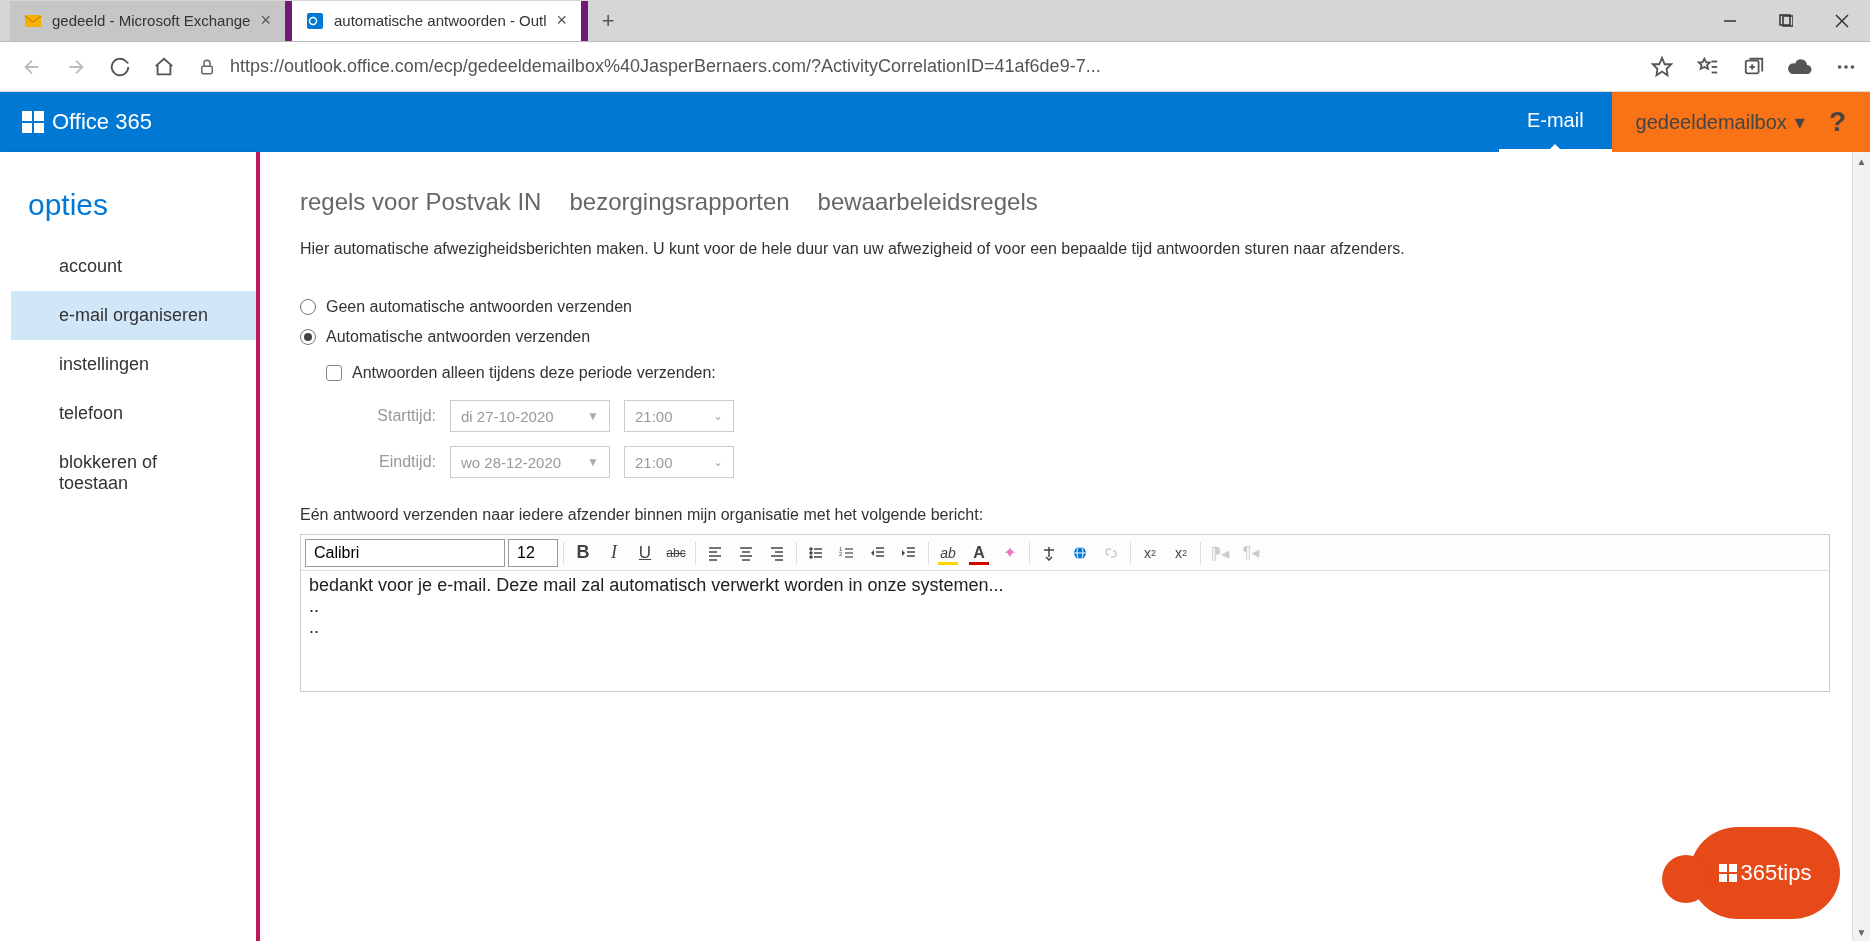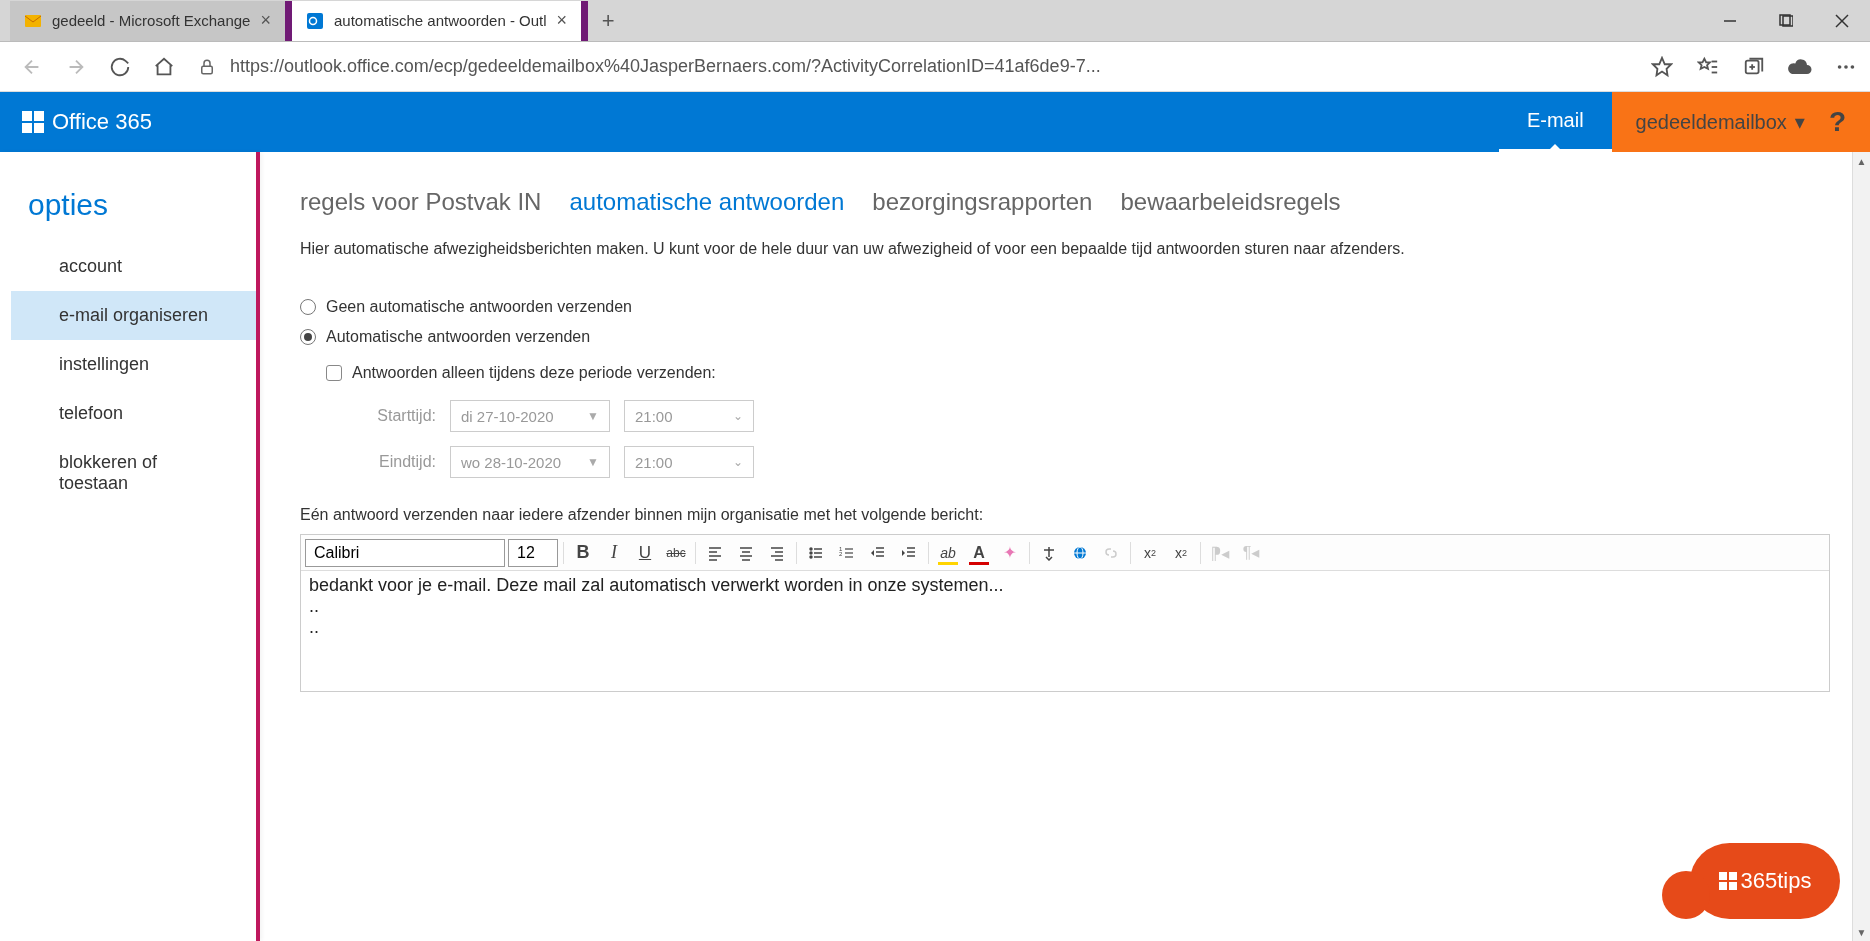--- a/index.html
+++ b/index.html
@@ -62,21 +62,21 @@
 .radio-circle.selected::after { content:""; width:8px; height:8px; background:#444; border-radius:50%; }
 
 .indent { margin-left: 26px; }
 .checkbox-row { display:flex; align-items:center; gap: 10px; font-size: 16px; margin-bottom: 18px; }
 .checkbox-box { width:16px; height:16px; border:1px solid #888; border-radius:3px; cursor:pointer; }
 
 .time-row { display:flex; align-items:center; gap: 14px; margin-bottom: 14px; margin-left: 30px; }
 .time-label { width: 80px; text-align:right; color:#999; font-size:16px; }
 .date-select, .time-select { border:1px solid #ccc; height:32px; display:flex; align-items:center; padding: 0 10px; color:#999; font-size:15px; background:#fff; cursor:pointer; }
 .date-select { width: 160px; justify-content:space-between; }
-.time-select { width: 130px; justify-content:space-between; }
+.time-select { width: 110px; justify-content:space-between; }
 .caret { font-size:12px; color:#aaa; }
 
 .editor-label { font-size:16px; margin: 28px 0 10px; }
 .editor { border:1px solid #ccc; }
 .toolbar { display:flex; align-items:center; height:36px; border-bottom:1px solid #ddd; padding: 0 4px; gap:3px; background:#fdfdfd; flex-wrap:nowrap; overflow:hidden; }
 .tb-input { border:1px solid #999; height:28px; padding: 0 8px; font-size:16px; background:#fff; }
 .tb-font { width: 200px; }
 .tb-size { width: 50px; }
 .tb-btn { width:28px; height:28px; display:flex; align-items:center; justify-content:center; cursor:pointer; font-size:16px; color:#444; }
 .tb-btn.disabled { color:#ccc; }
@@ -90,21 +90,21 @@
 .tb-fontcolor { position:relative; font-weight:bold; }
 .tb-fontcolor::after { content:""; position:absolute; bottom:2px; left:4px; right:4px; height:3px; background:#d40000; }
 
 .editor-body { min-height: 120px; padding: 4px 8px; font-size:18px; color:#222; }
 .spellwave { border-bottom: 2px wavy #d40000; }
 
 .scrollbar-right { position:absolute; right:0; top:0; bottom:0; width:18px; background:#f2f2f2; border-left:1px solid #ddd; }
 .scroll-arrow { height:18px; display:flex; align-items:center; justify-content:center; font-size:10px; color:#666; cursor:pointer; }
 .scroll-track { position:absolute; top:18px; bottom:18px; left:0; right:0; }
 
-.badge-365tips { position:absolute; right: 30px; bottom: 22px; width: 150px; height: 76px; background:#e64a19; border-radius: 48px 48px 48px 48px / 46px 46px 46px 46px; display:flex; align-items:center; justify-content:center; color:#fff; font-size:22px; font-weight:400; }
+.badge-365tips { position:absolute; right: 30px; bottom: 22px; width: 150px; height: 92px; background:#e64a19; border-radius: 48px 48px 48px 48px / 46px 46px 46px 46px; display:flex; align-items:center; justify-content:center; color:#fff; font-size:22px; font-weight:400; }
 .badge-365tips::before { content:""; position:absolute; left:-28px; top:28px; width:48px; height:48px; background:#e64a19; border-radius:50%; }
 .badge-365tips .bsq { width:18px; height:18px; background:#fff; margin-right:4px; position:relative; }
 .badge-365tips .bsq::before, .badge-365tips .bsq::after { content:""; position:absolute; background:#e64a19; }
 .badge-365tips .bsq::before { width:2px; height:100%; left:50%; transform:translateX(-50%); }
 .badge-365tips .bsq::after { width:100%; height:2px; top:50%; transform:translateY(-50%); }
 
 svg { display:block; }
 </style>
 </head>
 <body>
@@ -247,21 +247,20 @@
         <li class="active">e-mail organiseren</li>
         <li>instellingen</li>
         <li>telefoon</li>
         <li>blokkeren of toestaan</li>
       </ul>
   </div>
 
   <div class="main-pane">
     <div class="tabs-row" id="tabs-row">
         <div class="ctab">regels voor Postvak IN</div>
-        <div class="ctab active">automatische antwoorden</div>
         <div class="ctab">bezorgingsrapporten</div>
         <div class="ctab">bewaarbeleidsregels</div>
       </div>
     <div class="desc">Hier automatische afwezigheidsberichten maken. U kunt voor de hele duur van uw afwezigheid of voor een bepaalde tijd antwoorden sturen naar afzenders.</div>
 
     <div class="radio-group">
       <div class="radio-row">
         <span class="radio-circle" id="radio0"></span>
         <span>Geen automatische antwoorden verzenden</span>
       </div>
@@ -283,21 +282,21 @@
             <span class="caret">▼</span>
           </div>
         <div class="time-select">
             <span>21:00</span>
             <span class="caret">⌄</span>
           </div>
       </div>
       <div class="time-row">
         <span class="time-label">Eindtijd:</span>
         <div class="date-select">
-            <span>wo 28-10-2020</span>
+            <span>wo 28-12-2020</span>
             <span class="caret">▼</span>
           </div>
         <div class="time-select">
             <span>21:00</span>
             <span class="caret">⌄</span>
           </div>
       </div>
     </div>
 
     <div class="editor-label">Eén antwoord verzenden naar iedere afzender binnen mijn organisatie met het volgende bericht:</div>

